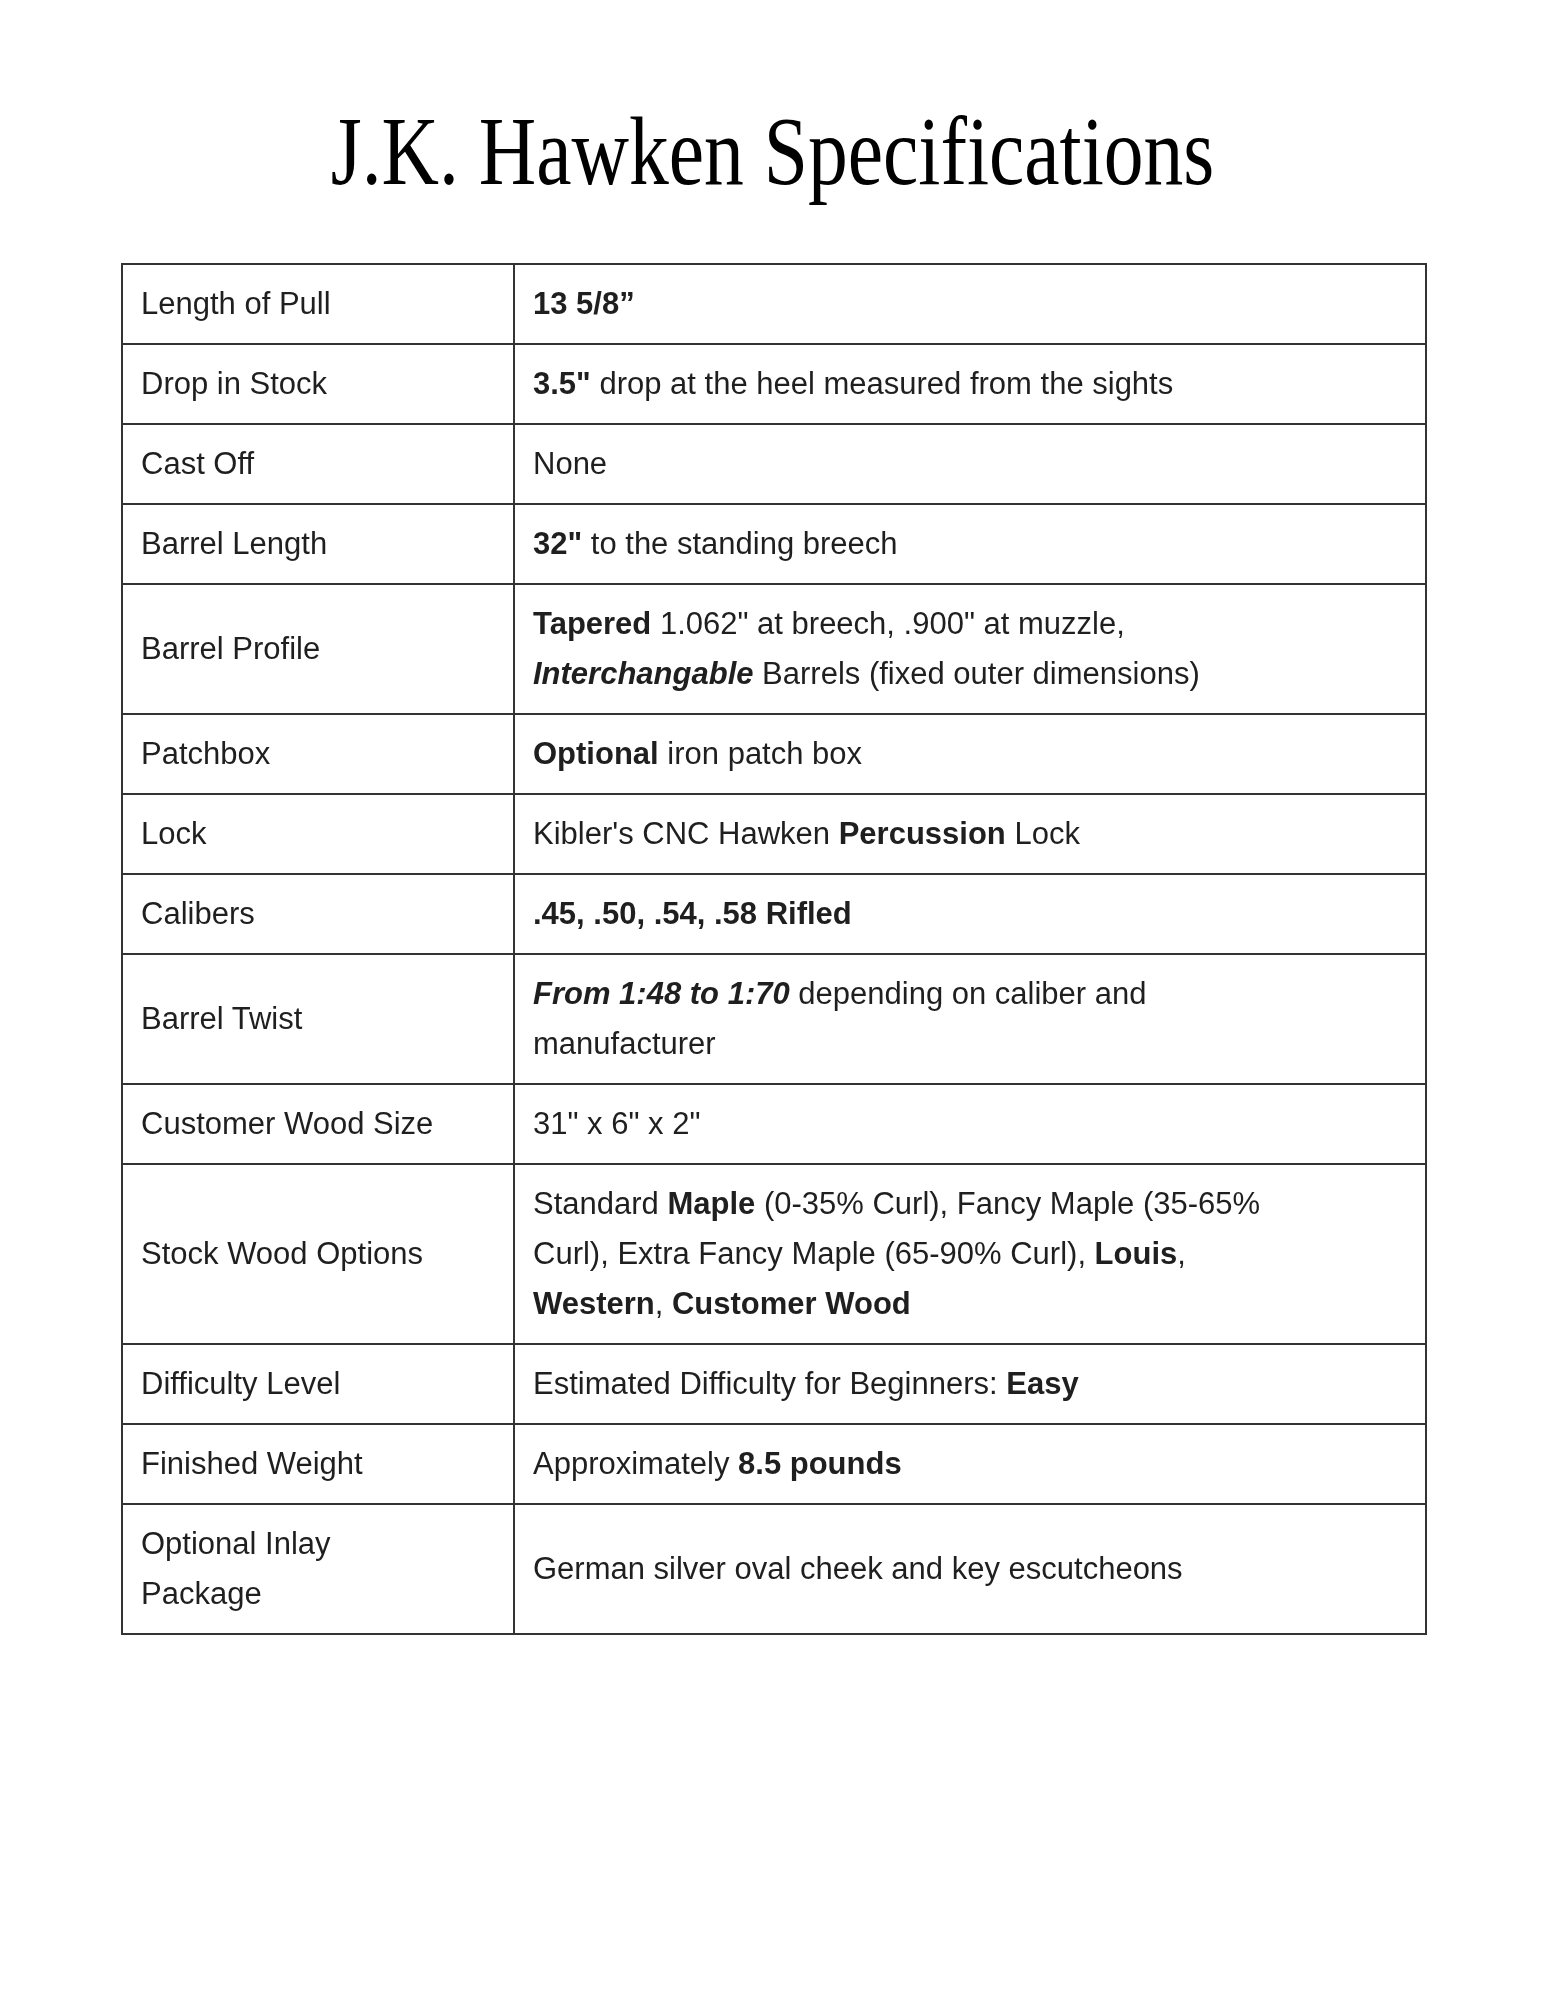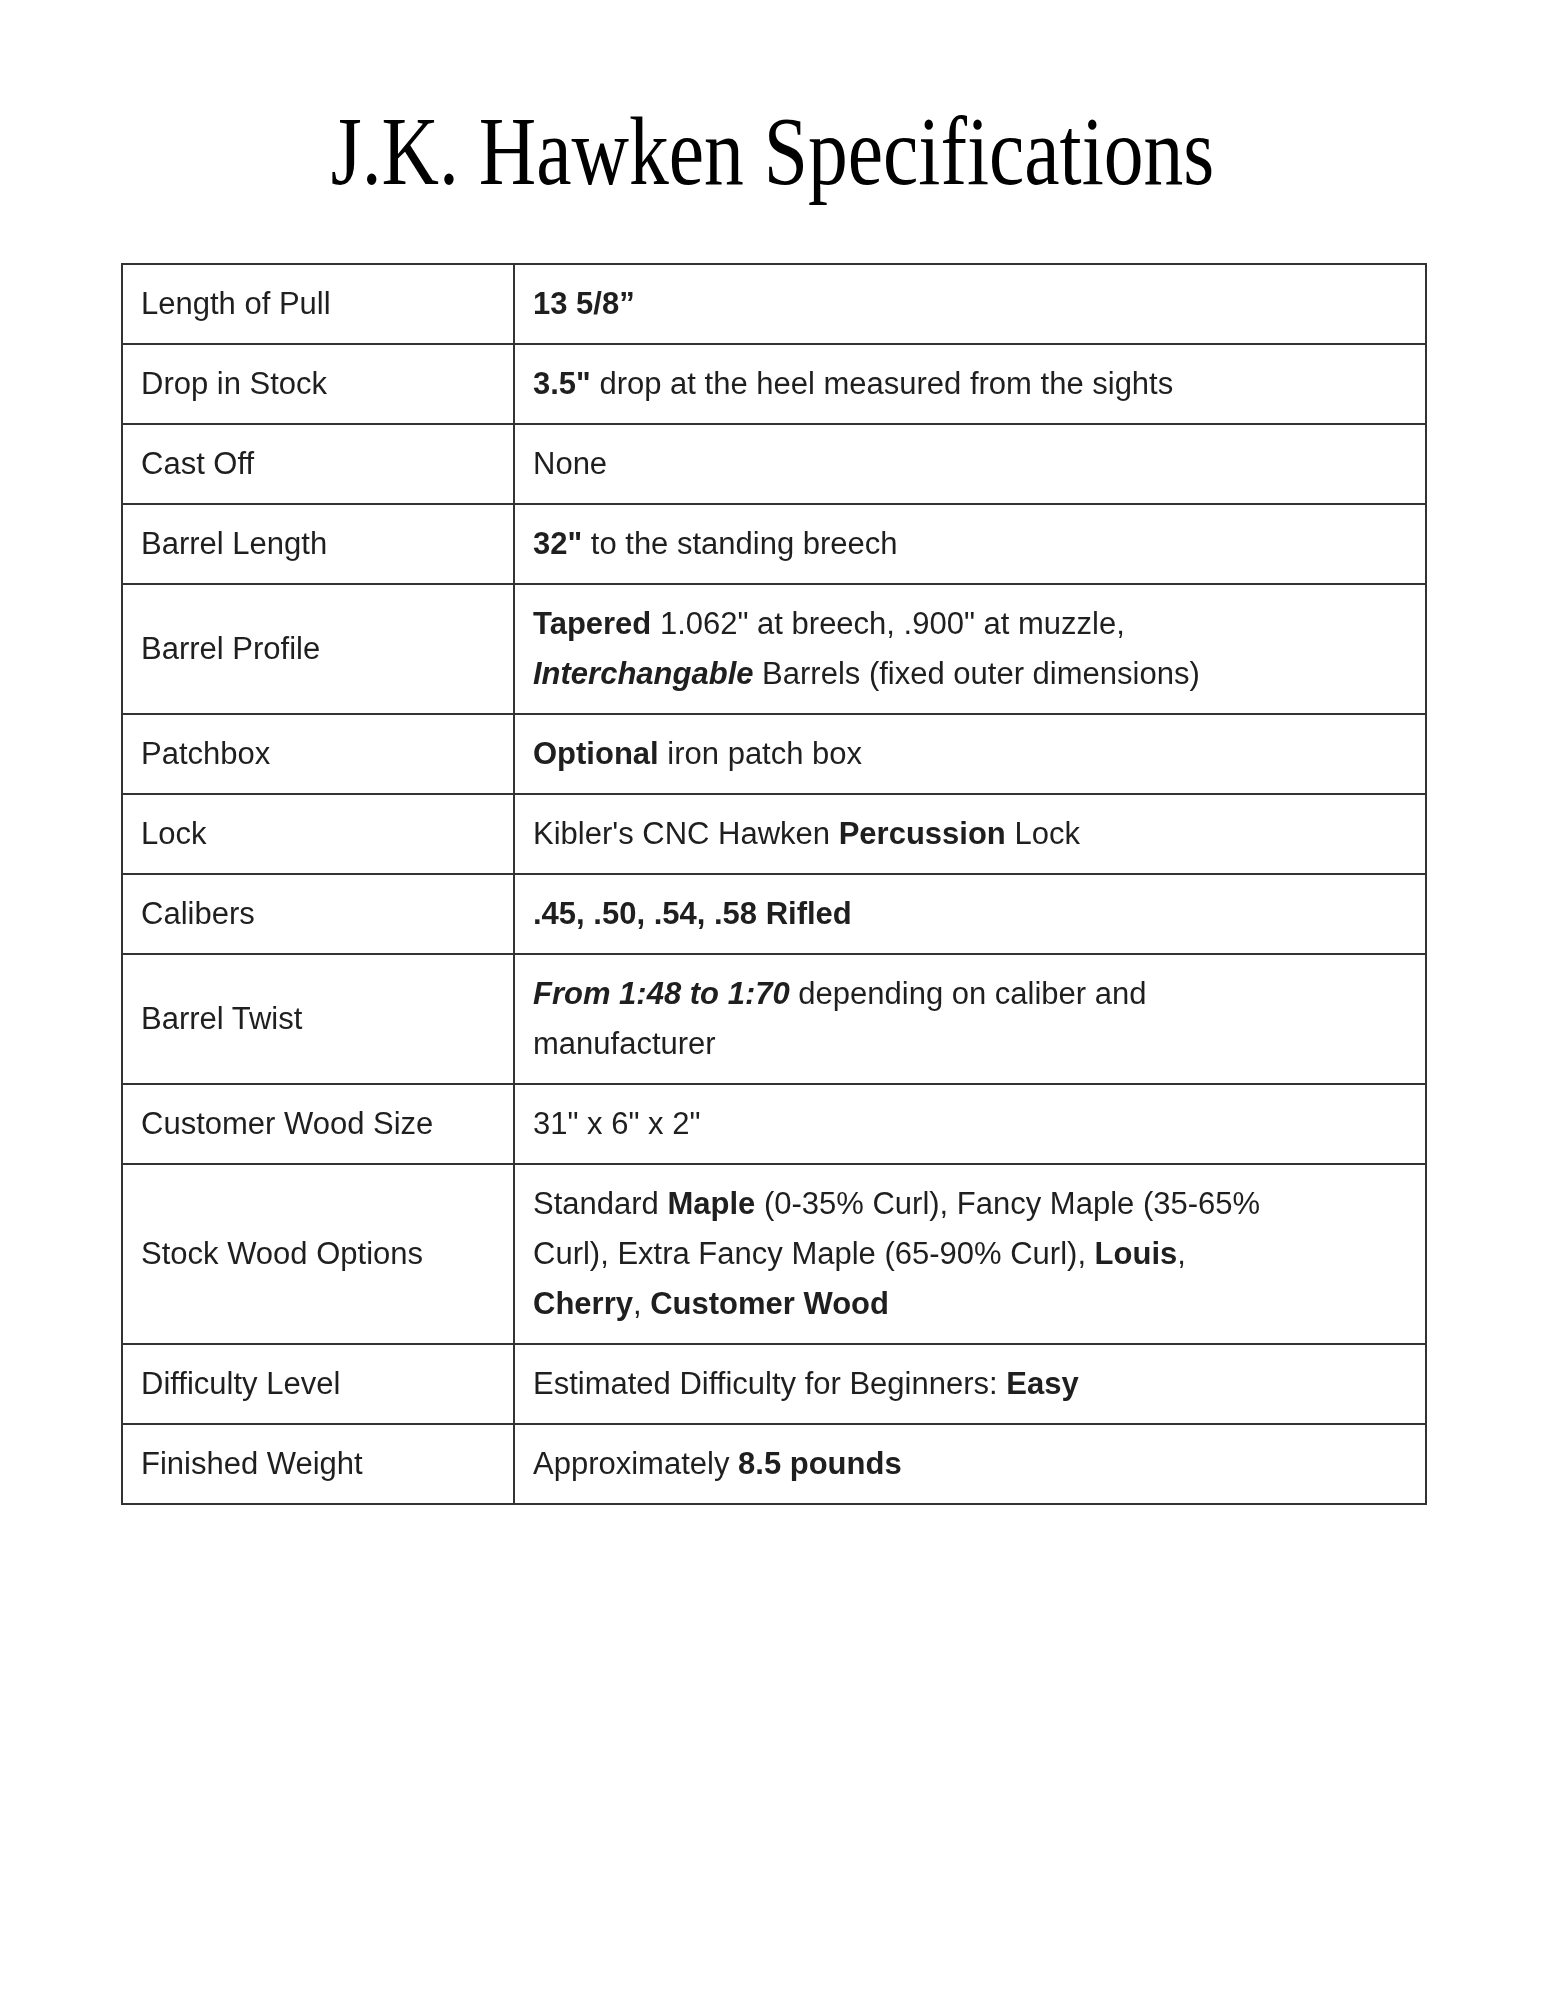--- a/index.html
+++ b/index.html
@@ -101,25 +101,30 @@
 manufacturer</span></td>
         </tr>
         <tr>
           <td class="label">Customer Wood Size</td>
           <td class="value"><span>31" x 6" x 2"</span></td>
         </tr>
         <tr>
           <td class="label">Stock Wood Options</td>
           <td class="value"><span>Standard </span><span class="b">Maple</span><span> (0-35% Curl), Fancy Maple (35-65%
 Curl), Extra Fancy Maple (65-90% Curl), </span><span class="b">Louis</span><span>,
-</span><span class="b">Cherry</span><span>, </span><span class="b">Customer Wood</span></td>
+</span><span class="b">Western</span><span>, </span><span class="b">Customer Wood</span></td>
         </tr>
         <tr>
           <td class="label">Difficulty Level</td>
           <td class="value"><span>Estimated Difficulty for Beginners: </span><span class="b">Easy</span></td>
         </tr>
         <tr>
           <td class="label">Finished Weight</td>
           <td class="value"><span>Approximately </span><span class="b">8.5 pounds</span></td>
         </tr>
+        <tr>
+          <td class="label">Optional Inlay
+Package</td>
+          <td class="value"><span>German silver oval cheek and key escutcheons</span></td>
+        </tr>
       </tbody>
   </table>
 </div>
 
 </body></html>

